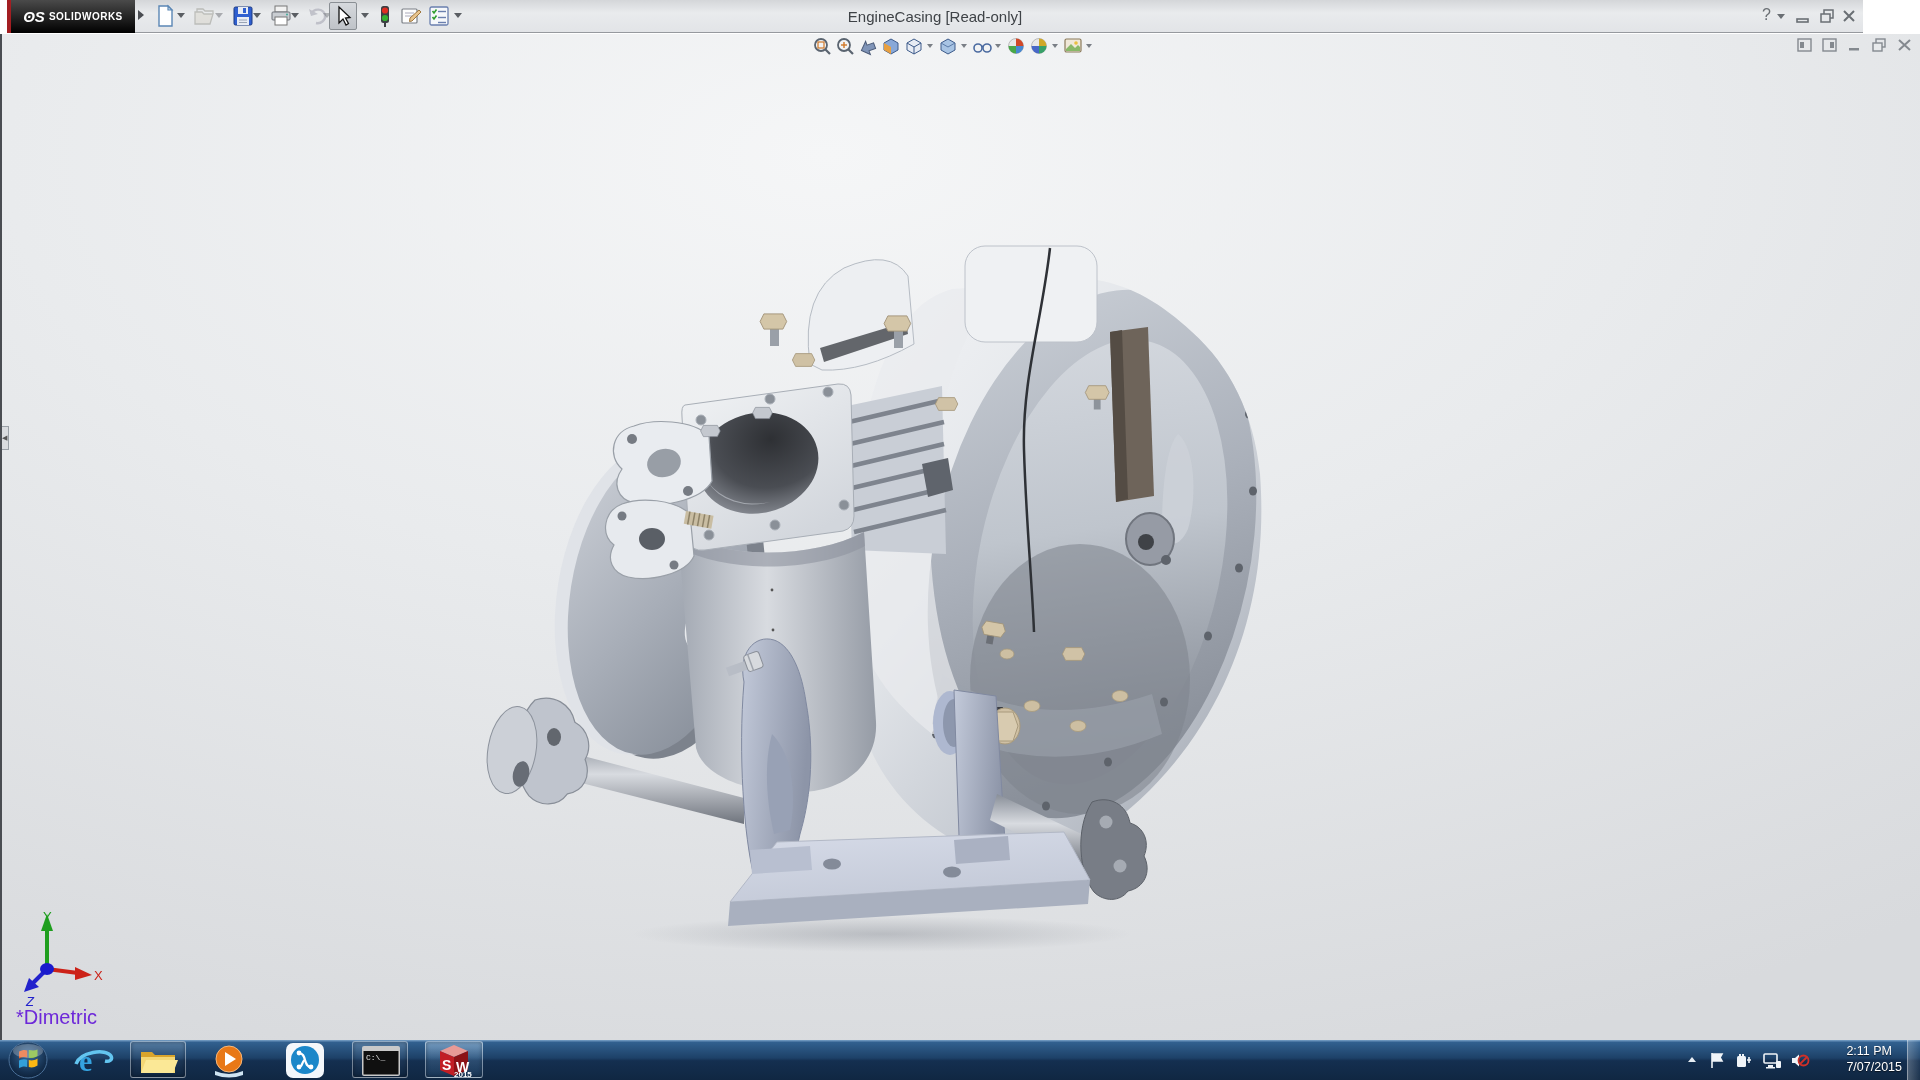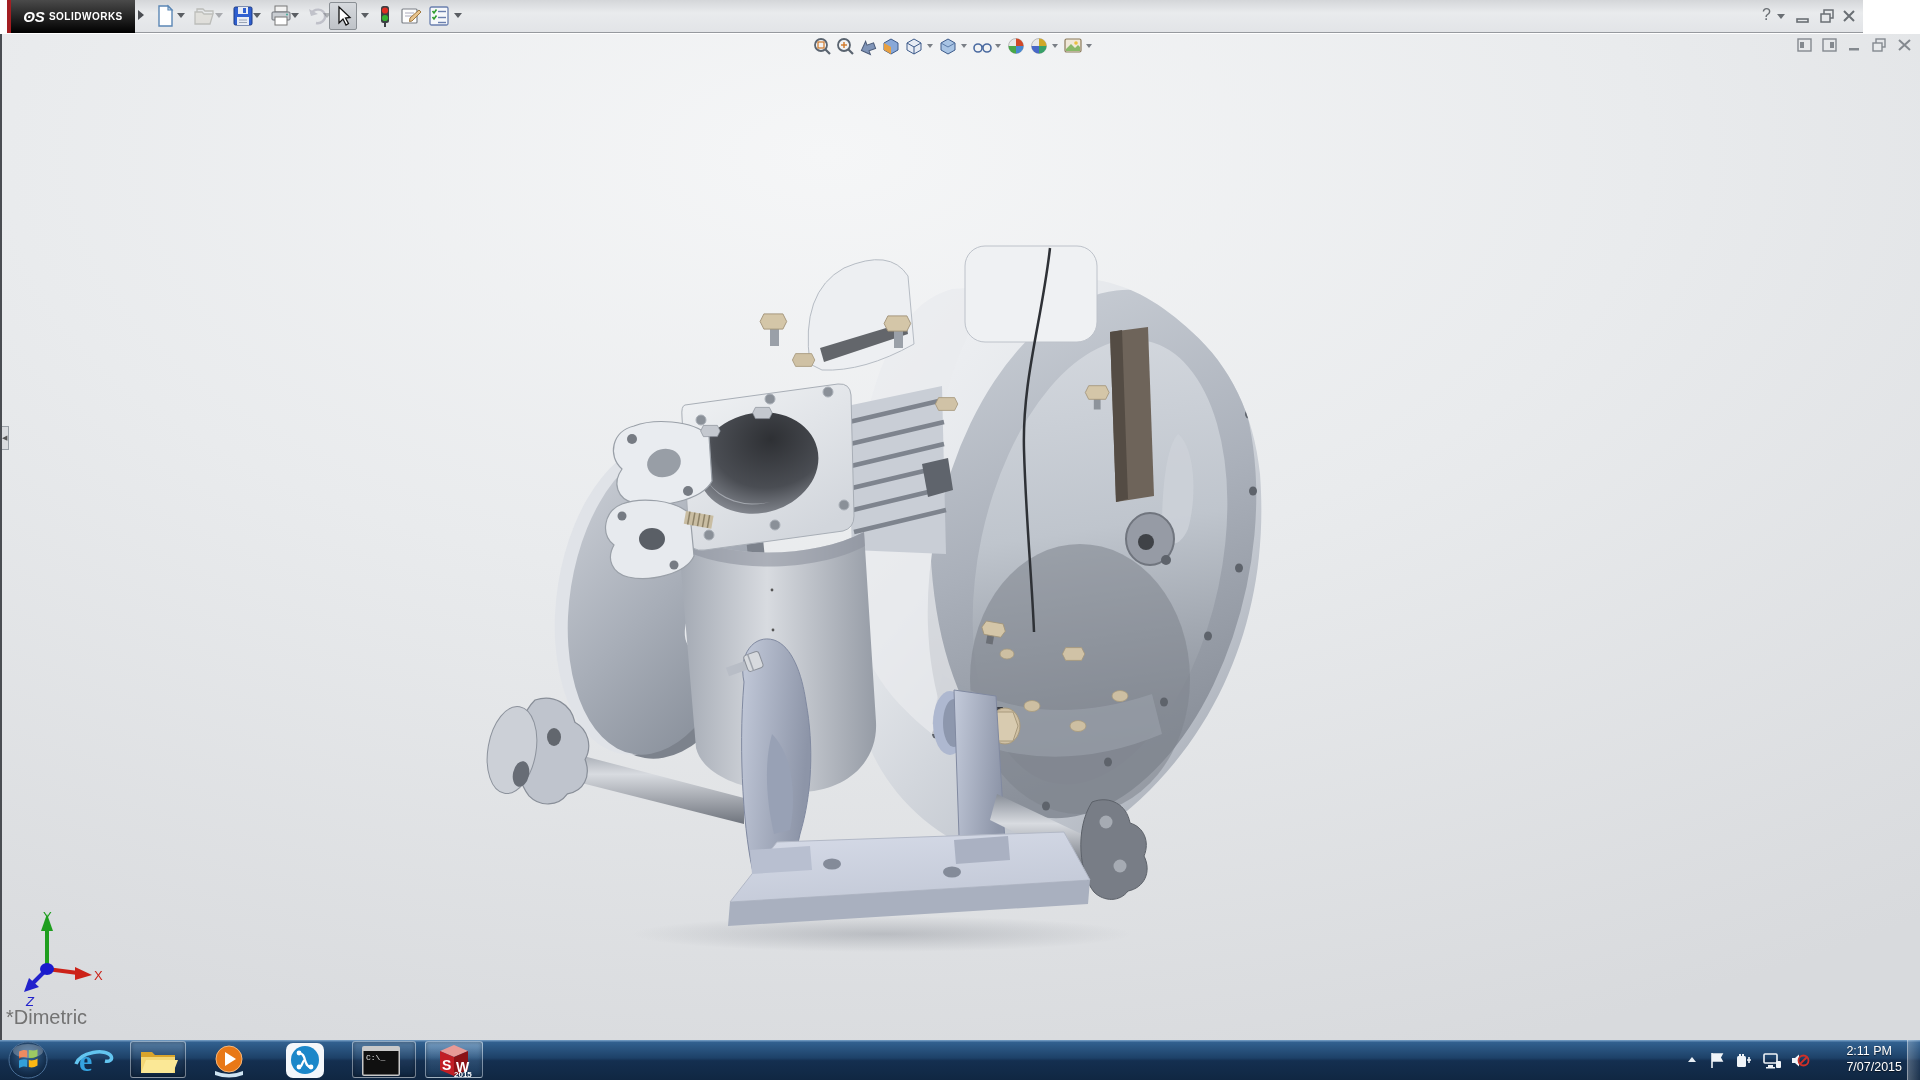--- a/index.html
+++ b/index.html
@@ -20,21 +20,21 @@
   #select-box { position:absolute; left:322px; top:2px; width:28px; height:28px;
     background:linear-gradient(#d6d9dd,#bfc3c8); border:1px solid #8a8f94; border-radius:2px; }
   #doc-title { position:absolute; left:0; right:0; top:8px; text-align:center; font-size:15px; color:#3f4347; }
   .win-glyph { position:absolute; top:6px; font-size:14px; color:#6a6f74; }
   #viewport { position:absolute; left:0; top:34px; width:1920px; height:1006px; background:#e8eaec; border-left:2px solid #4a4d52; }
   #scene { position:absolute; left:0; top:0; }
   #hud { position:absolute; left:810px; top:2px; display:flex; align-items:center; height:20px; }
   #hud .hicon { width:20px; height:20px; margin-right:3px; }
   #hud .hdd { width:0;height:0;border-top:4px solid #7a7f86;border-left:3.5px solid transparent;border-right:3.5px solid transparent; margin:0 5px 0 0; }
   #mdi-controls { position:absolute; right:8px; top:4px; display:flex; gap:10px; color:#84898f; font-size:13px; }
-  #view-label { position:absolute; left:4px; top:972px; font-size:20px; color:#737373; }
+  #view-label { position:absolute; left:14px; top:972px; font-size:20px; color:#6d28d9; }
   #left-tab { position:absolute; left:0; top:392px; width:7px; height:24px; background:#d9dbde; border:1px solid #9aa0a6; border-left:none; font-size:7px; color:#555; line-height:22px; }
   #taskbar { position:absolute; left:0; top:1040px; width:1920px; height:40px;
     background:linear-gradient(#7ba3c9 0%, #31608f 6%, #1d4168 45%, #142f50 52%, #102742 100%); }
   .tb-btn { position:absolute; top:1px; height:37px; border-radius:3px; }
   .tb-btn.framed { border:1px solid rgba(255,255,255,0.4);
     background:linear-gradient(rgba(255,255,255,0.18), rgba(255,255,255,0.04) 50%, rgba(0,0,0,0.08)); box-shadow:inset 0 0 4px rgba(0,0,0,0.35); }
   .tb-btn.active { background:linear-gradient(rgba(190,220,245,0.5), rgba(120,170,215,0.25) 50%, rgba(60,110,160,0.2)); }
   #tray { position:absolute; right:110px; top:0; height:40px; display:flex; align-items:center; gap:9px; }
   #clock { position:absolute; right:18px; top:3px; text-align:left; color:#fff; font-size:12.5px; line-height:16px; text-shadow:0 1px 1px rgba(0,0,0,0.6); }
   #show-desktop { position:absolute; right:0; top:0; width:13px; height:40px; background:linear-gradient(90deg, rgba(255,255,255,0.25), rgba(255,255,255,0.05)); border-left:1px solid rgba(255,255,255,0.5); }
@@ -110,20 +110,21 @@
   <svg class="tb-icon" style="left:420px" viewBox="0 0 24 24">
     <rect x="3" y="3" width="18" height="18" rx="1.5" fill="#f6f8fb" stroke="#6a7fae" stroke-width="1.3"></rect>
     <path d="M5.5 7 L7 9 L9.5 5.5" fill="none" stroke="#2e9e2e" stroke-width="1.6"></path>
     <line x1="11" y1="7.5" x2="19" y2="7.5" stroke="#6a7fae" stroke-width="1.4"></line>
     <path d="M5.5 13 L7 15 L9.5 11.5" fill="none" stroke="#2e9e2e" stroke-width="1.6"></path>
     <line x1="11" y1="13.5" x2="19" y2="13.5" stroke="#6a7fae" stroke-width="1.4"></line>
     <line x1="11" y1="18.5" x2="19" y2="18.5" stroke="#6a7fae" stroke-width="1.4"></line>
   </svg>
   <div class="dd" style="left:447px"></div>
 
+  <div id="doc-title">EngineCasing [Read-only]</div>
 
   <span class="win-glyph" style="right:92px;font-size:16px;">?</span>
   <div class="dd" style="right:78px;top:14px;border-top-color:#6a6f74"></div>
   <svg class="win-glyph" style="right:52px;top:8px" width="16" height="16" viewBox="0 0 16 16">
       <rect x="2" y="11" width="11" height="3" fill="none" stroke="#6a6f74" stroke-width="1.6"></rect>
     </svg>
   <svg class="win-glyph" style="right:28px;top:8px" width="16" height="16" viewBox="0 0 16 16">
       <rect x="5" y="2" width="9" height="8" fill="none" stroke="#6a6f74" stroke-width="1.5"></rect>
       <rect x="2" y="6" width="9" height="8" fill="#e6e8ea" stroke="#6a6f74" stroke-width="1.5"></rect>
     </svg>
@@ -521,21 +522,21 @@
 
   <svg style="position:absolute;left:285px;top:2px" width="40" height="37" viewBox="0 0 40 37">
     <rect x="1" y="1" width="38" height="35" rx="7" fill="#f4f7fa"></rect>
     <circle cx="20" cy="18" r="14" fill="#1b87c9"></circle>
     <path d="M 14 11 C 22 11 18 25 26 25 M 14 25 C 18 25 17 18 20 18" fill="none" stroke="#fff" stroke-width="2.2"></path>
     <circle cx="14" cy="11" r="2.4" fill="#fff"></circle>
       <circle cx="26" cy="25" r="2.4" fill="#fff"></circle>
       <circle cx="14" cy="25" r="2.4" fill="#fff"></circle>
   </svg>
 
-  <div class="tb-btn framed" style="left:352px;width:64px">
+  <div class="tb-btn framed" style="left:352px;width:56px">
     <svg width="40" height="32" viewBox="0 0 40 32" style="margin:3px 0 0 8px">
       <rect x="1" y="1" width="38" height="30" rx="2" fill="#c9c9c9"></rect>
       <rect x="2.5" y="6" width="35" height="23.5" fill="#101010"></rect>
       <text x="5" y="15" font-size="8" fill="#e8e8e8" font-family="Liberation Mono">C:\_</text>
     </svg>
   </div>
 
   <div class="tb-btn framed active" style="left:425px;width:58px">
     <svg width="40" height="35" viewBox="0 0 40 35" style="margin:1px 0 0 8px">
       <path d="M 6 8 L 20 2 L 34 8 L 20 14 Z" fill="#e89a96"></path>

